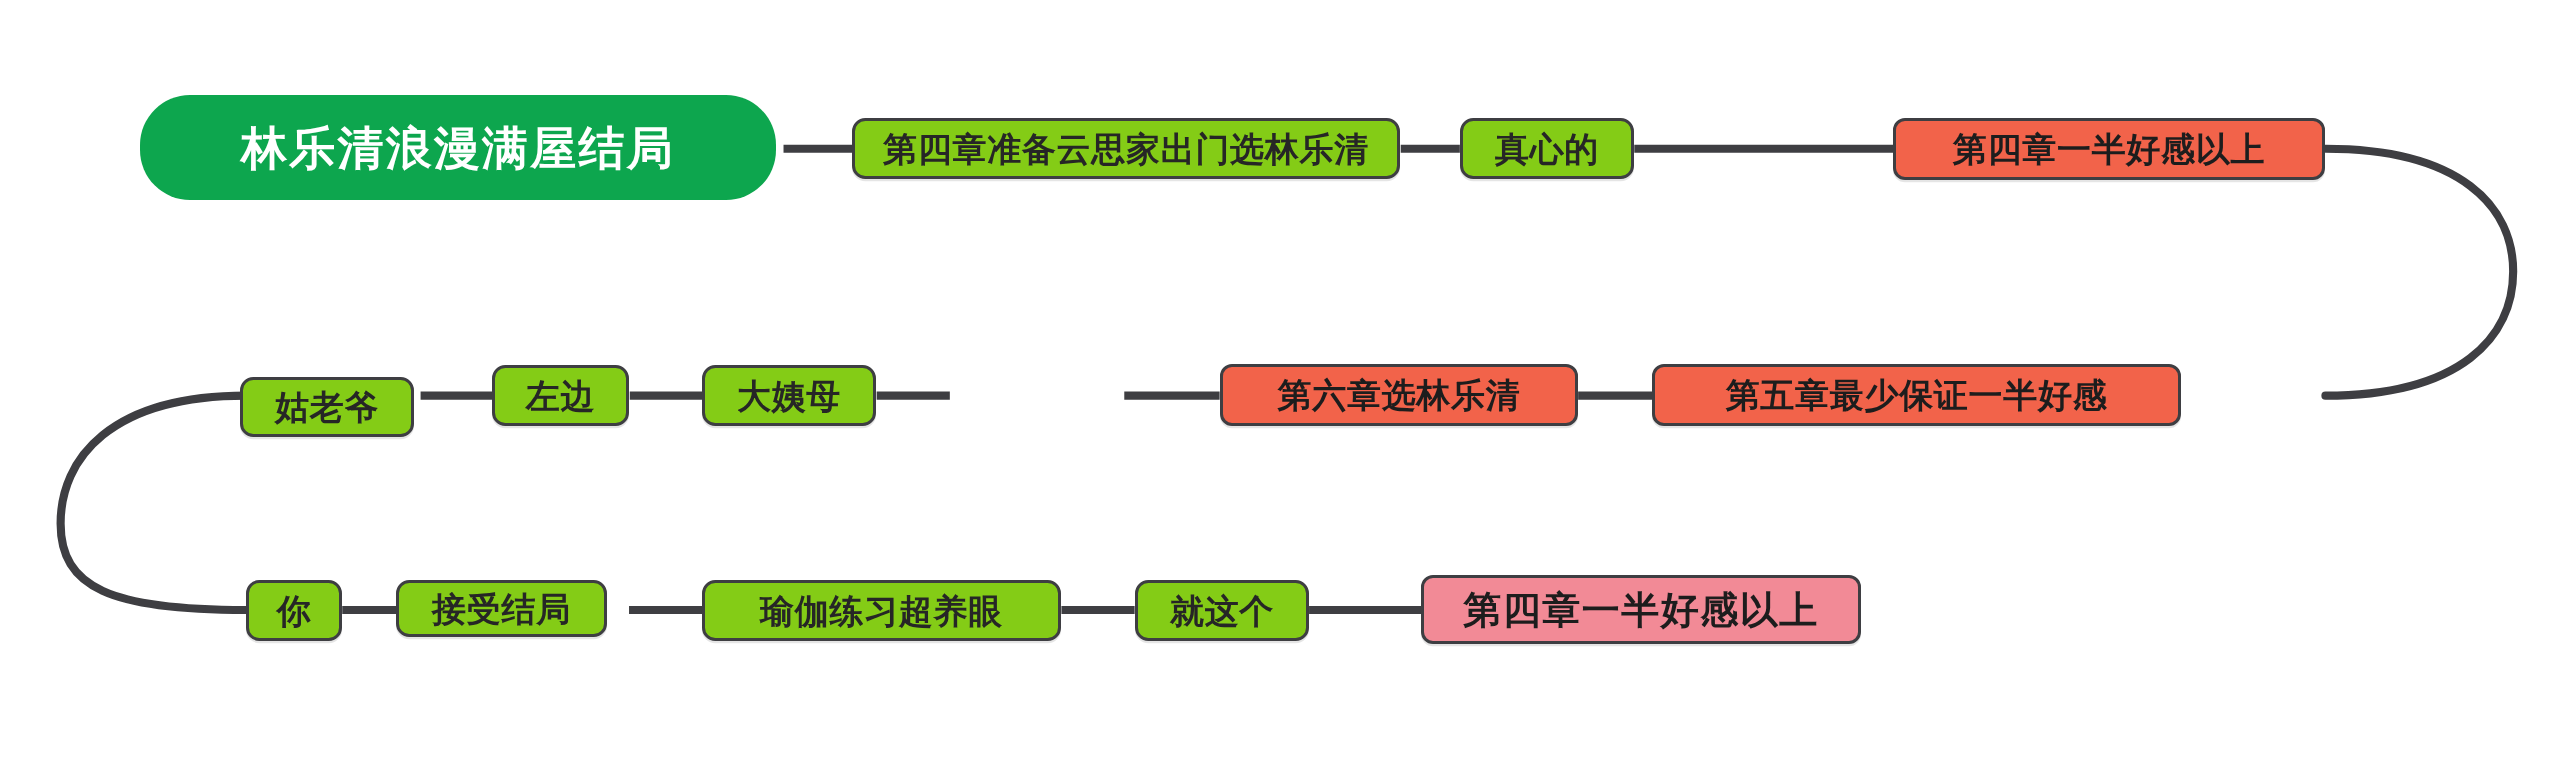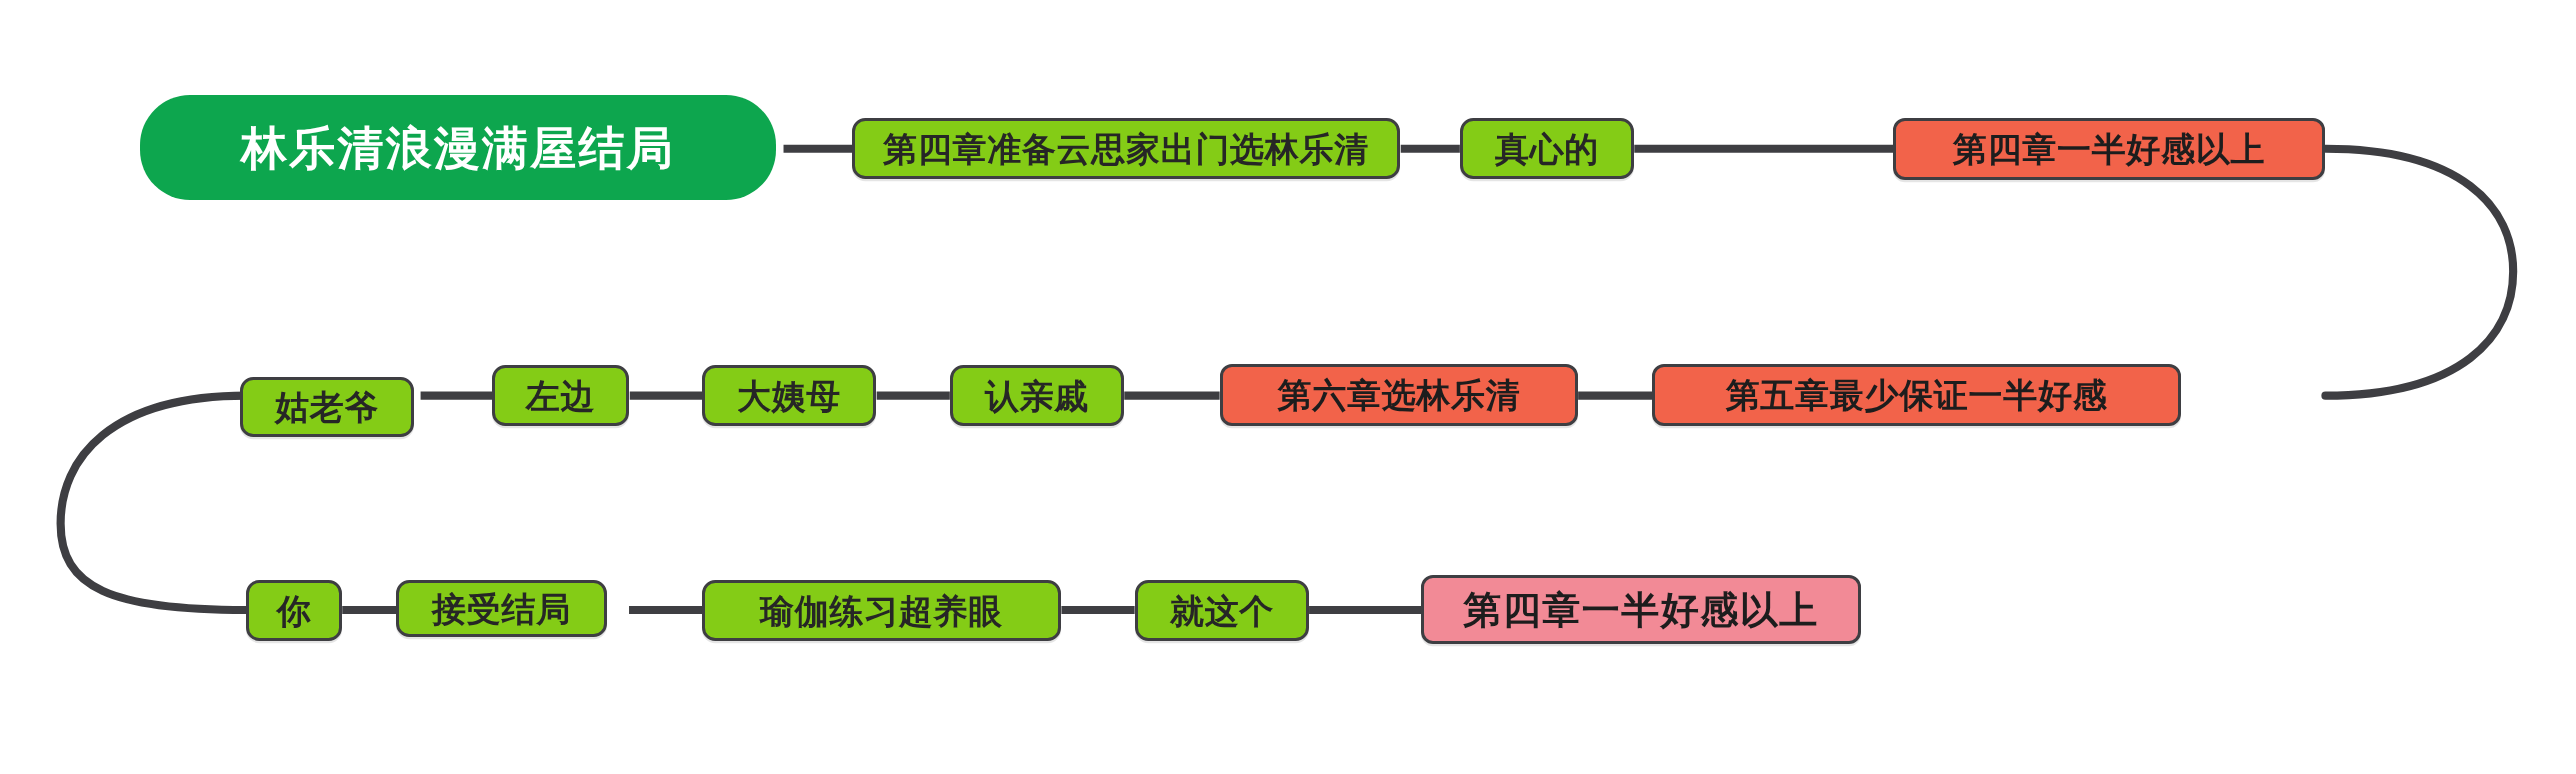--- a/index.html
+++ b/index.html
@@ -133,23 +133,20 @@
   </div>
 
   <div class="node plain" style="left:492px; top:365px; width:137px; height:61px;">
     <span class="node-label">左边</span>
   </div>
 
   <div class="node plain" style="left:702px; top:365px; width:174px; height:61px;">
     <span class="node-label">大姨母</span>
   </div>
 
-  <div class="node plain" style="left:950px; top:365px; width:174px; height:61px;">
-    <span class="node-label">认亲戚</span>
-  </div>
 
   <div class="node red" style="left:1220px; top:364px; width:358px; height:62px;">
     <span class="node-label">第六章选林乐清</span>
   </div>
 
   <div class="node red" style="left:1652px; top:364px; width:529px; height:62px;">
     <span class="node-label">第五章最少保证一半好感</span>
   </div>
 
   <div class="node plain" style="left:246px; top:580px; width:96px; height:61px;">

